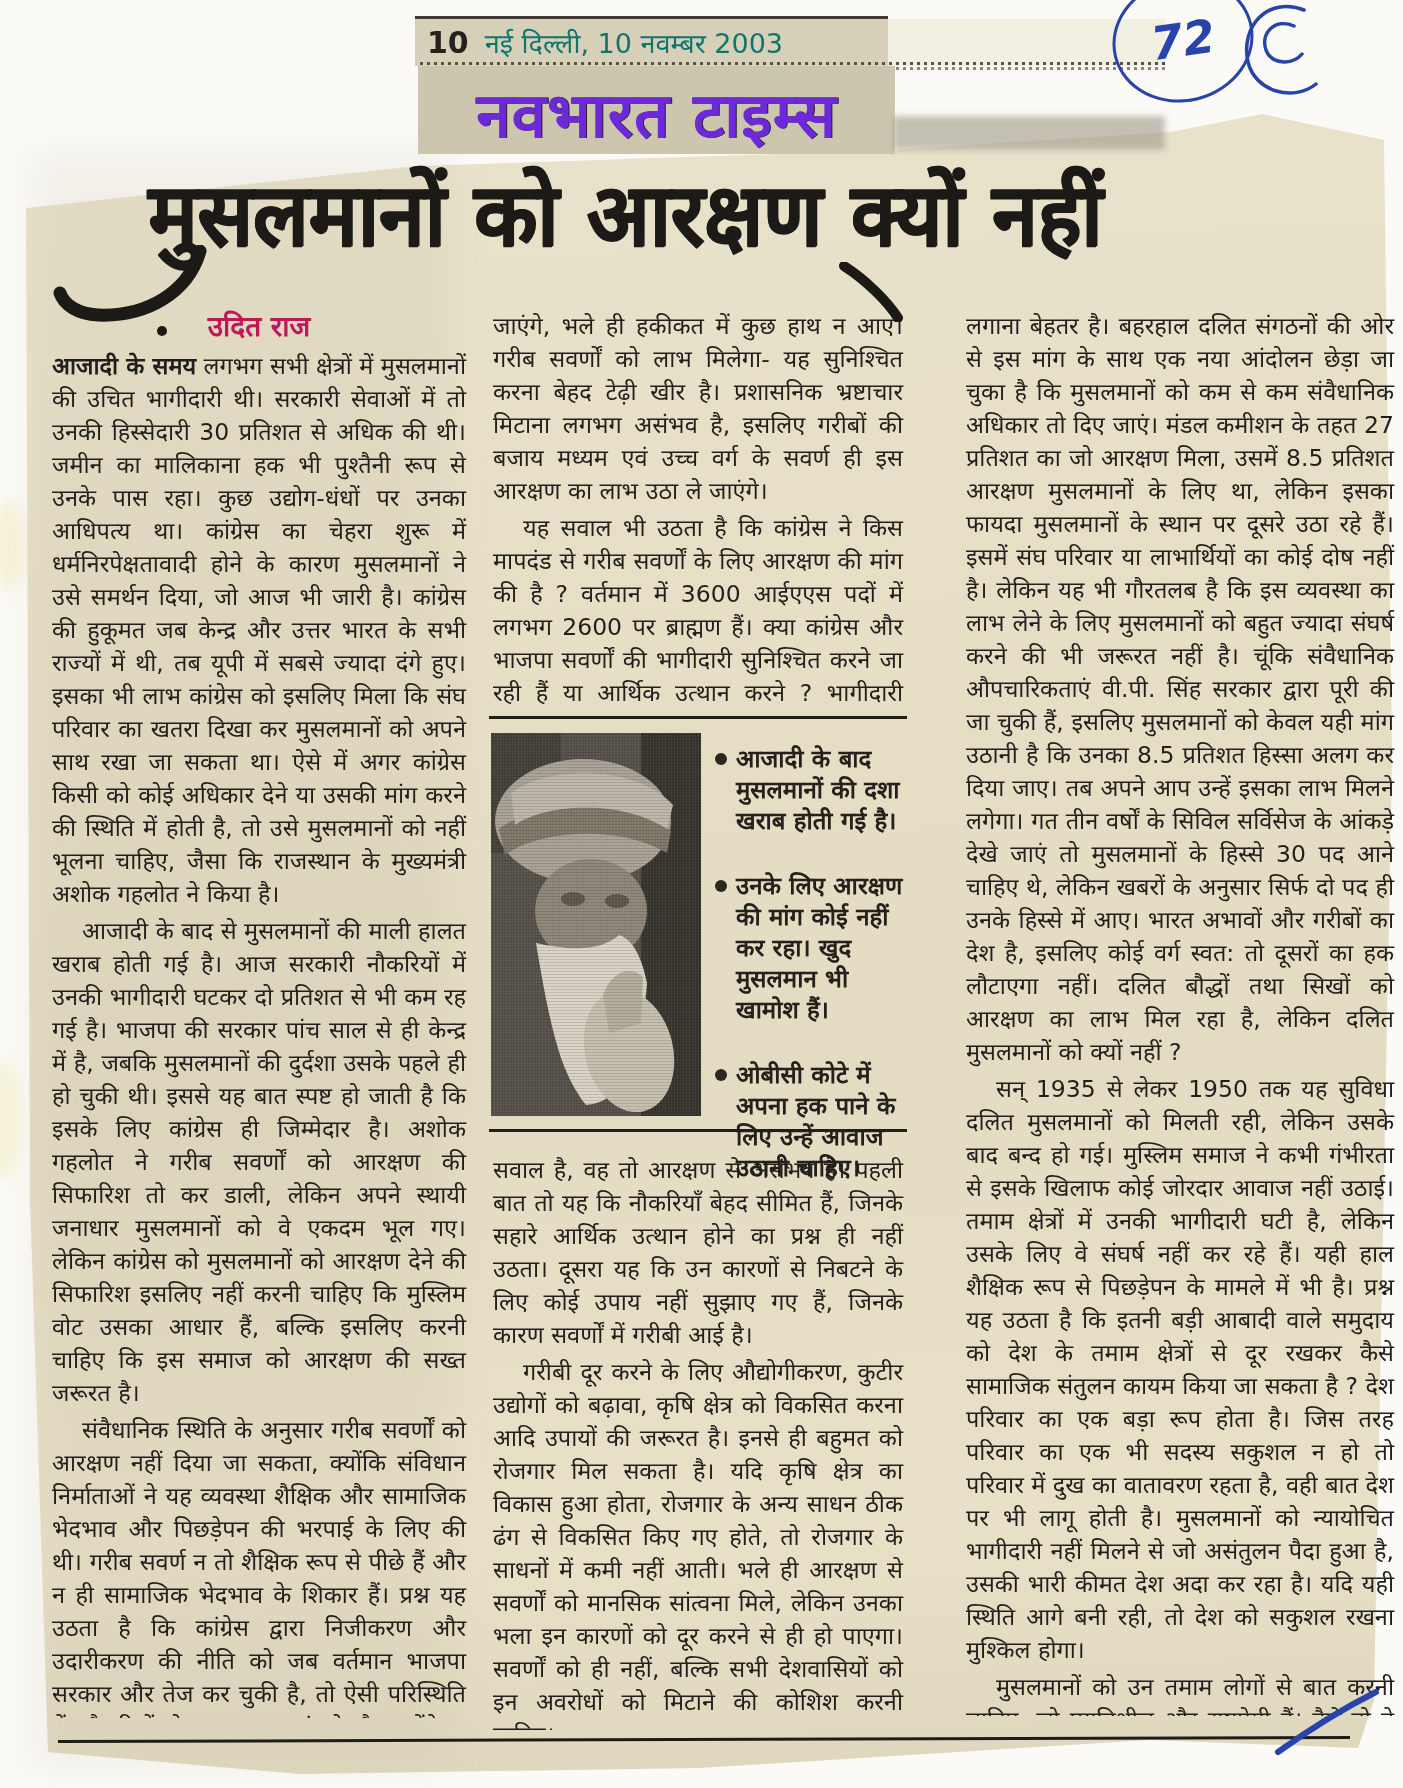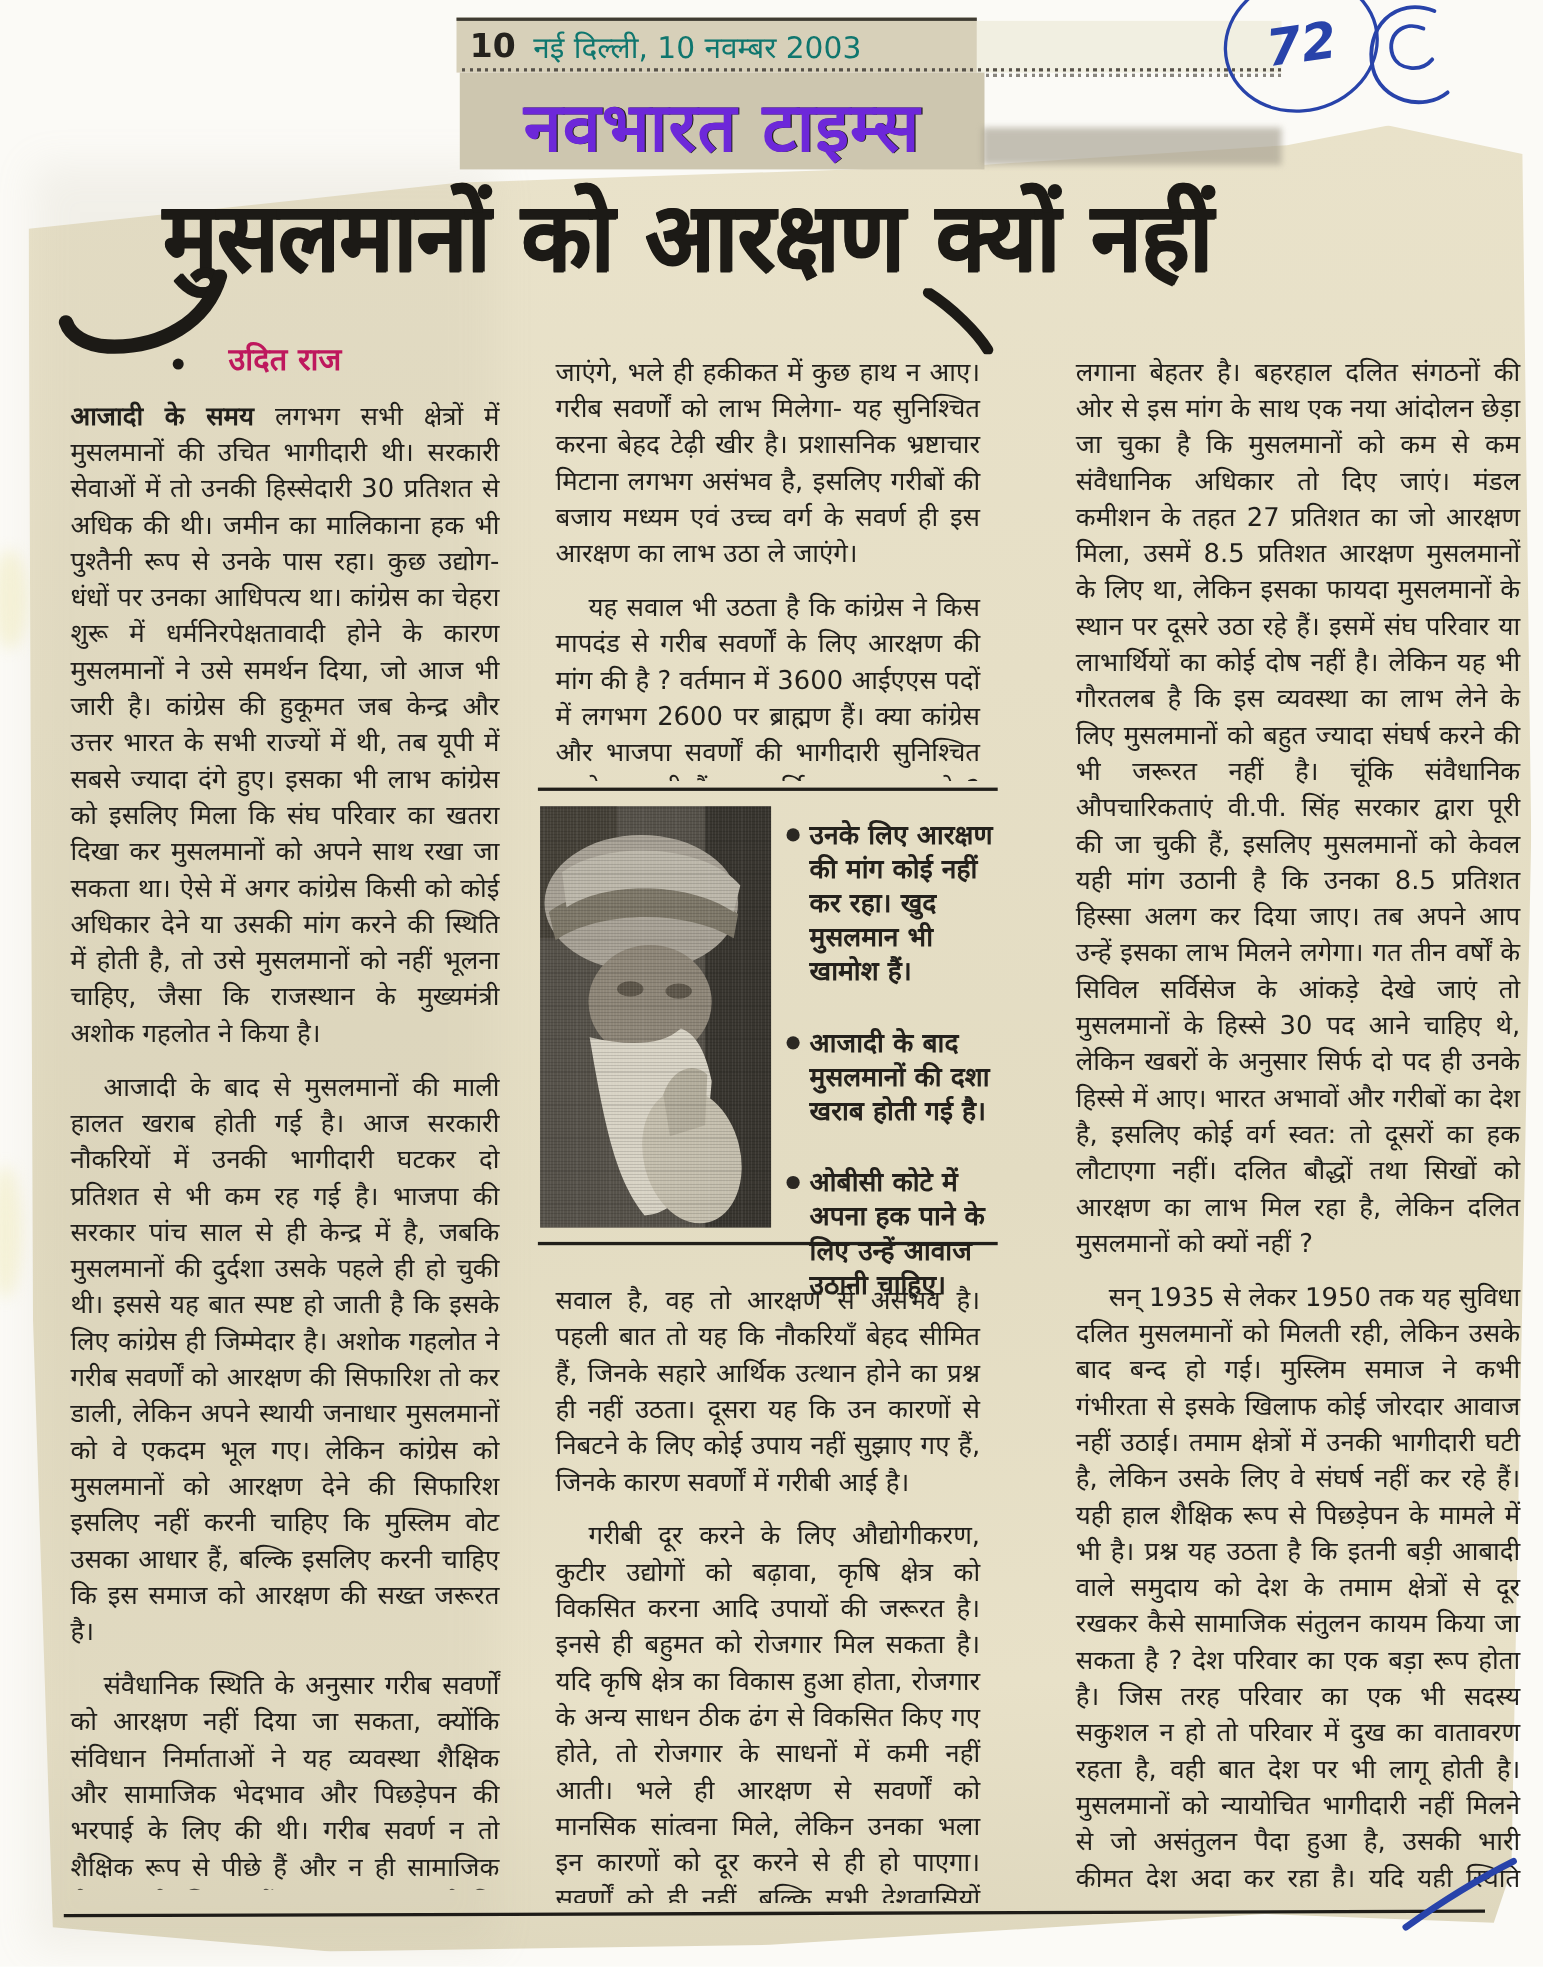--- a/index.html
+++ b/index.html
@@ -34,21 +34,21 @@
      font-size:82px;font-weight:900;color:#1c1a16;white-space:nowrap;letter-spacing:0;
      text-shadow:1.5px 0 #1c1a16,0 1px #1c1a16;transform:scaleY(1.06);transform-origin:top;}
   .flourish{position:absolute;}
   
   .byline{position:absolute;left:48px;top:306px;width:422px;text-align:center;font-weight:bold;font-size:28px;color:#be185d;}
   .col{position:absolute;overflow:hidden;font-size:23.5px;line-height:33px;text-align:justify;}
   .col1{left:48px;top:346px;width:422px;height:1372px;}
   .col2a{left:489px;top:306px;width:418px;height:404px;}
   .col2b{left:489px;top:1150px;width:418px;height:580px;}
   .col3{left:962px;top:306px;width:436px;height:1410px;}
-  .para{margin:16px;}
+  .para{margin:4px;}
   .para.indent{text-indent:30px;}
   .lead{font-weight:bold;}
   
   .photobox{position:absolute;left:489px;top:716px;width:418px;height:416px;}
   .hrule{position:absolute;left:0;width:418px;height:3px;background:#211f1a;}
   .hrule.top{top:0;}
   .hrule.bottom{top:413px;}
   .photo{position:absolute;left:2px;top:17px;width:210px;height:383px;background:#56524a;overflow:hidden;}
   .photo-grain{position:absolute;inset:0;
      background-image:repeating-linear-gradient(0deg,rgba(0,0,0,.12) 0 1px,transparent 1px 3px),
@@ -127,25 +127,25 @@
           <path d="M45,210 C60,300 70,340 95,372 C130,370 150,330 156,250 C150,220 140,206 128,202 C110,218 80,218 45,210 Z" fill="#d8d3c5"></path>
           <ellipse cx="138" cy="318" rx="44" ry="62" fill="#c5bfae" transform="rotate(-14 138 318)"></ellipse>
           <path d="M112,262 C120,238 140,232 152,244 L150,290 L118,300 Z" fill="#b3ad9c"></path>
         </g>
       </svg>
       <div class="photo-grain"></div>
     </div>
     <ul class="bullets">
       <li>
           <span class="dot"></span>
-          <span>उनके लिए आरक्षण की मांग कोई नहीं कर रहा। खुद मुसलमान भी खामोश हैं।</span>
+          <span>आजादी के बाद मुसलमानों की दशा खराब होती गई है।</span>
         </li>
       <li>
           <span class="dot"></span>
-          <span>आजादी के बाद मुसलमानों की दशा खराब होती गई है।</span>
+          <span>उनके लिए आरक्षण की मांग कोई नहीं कर रहा। खुद मुसलमान भी खामोश हैं।</span>
         </li>
       <li>
           <span class="dot"></span>
           <span>ओबीसी कोटे में अपना हक पाने के लिए उन्हें आवाज उठानी चाहिए।</span>
         </li>
     </ul>
     <div class="hrule bottom"></div>
   </div>
 
   <div class="col col2b">

